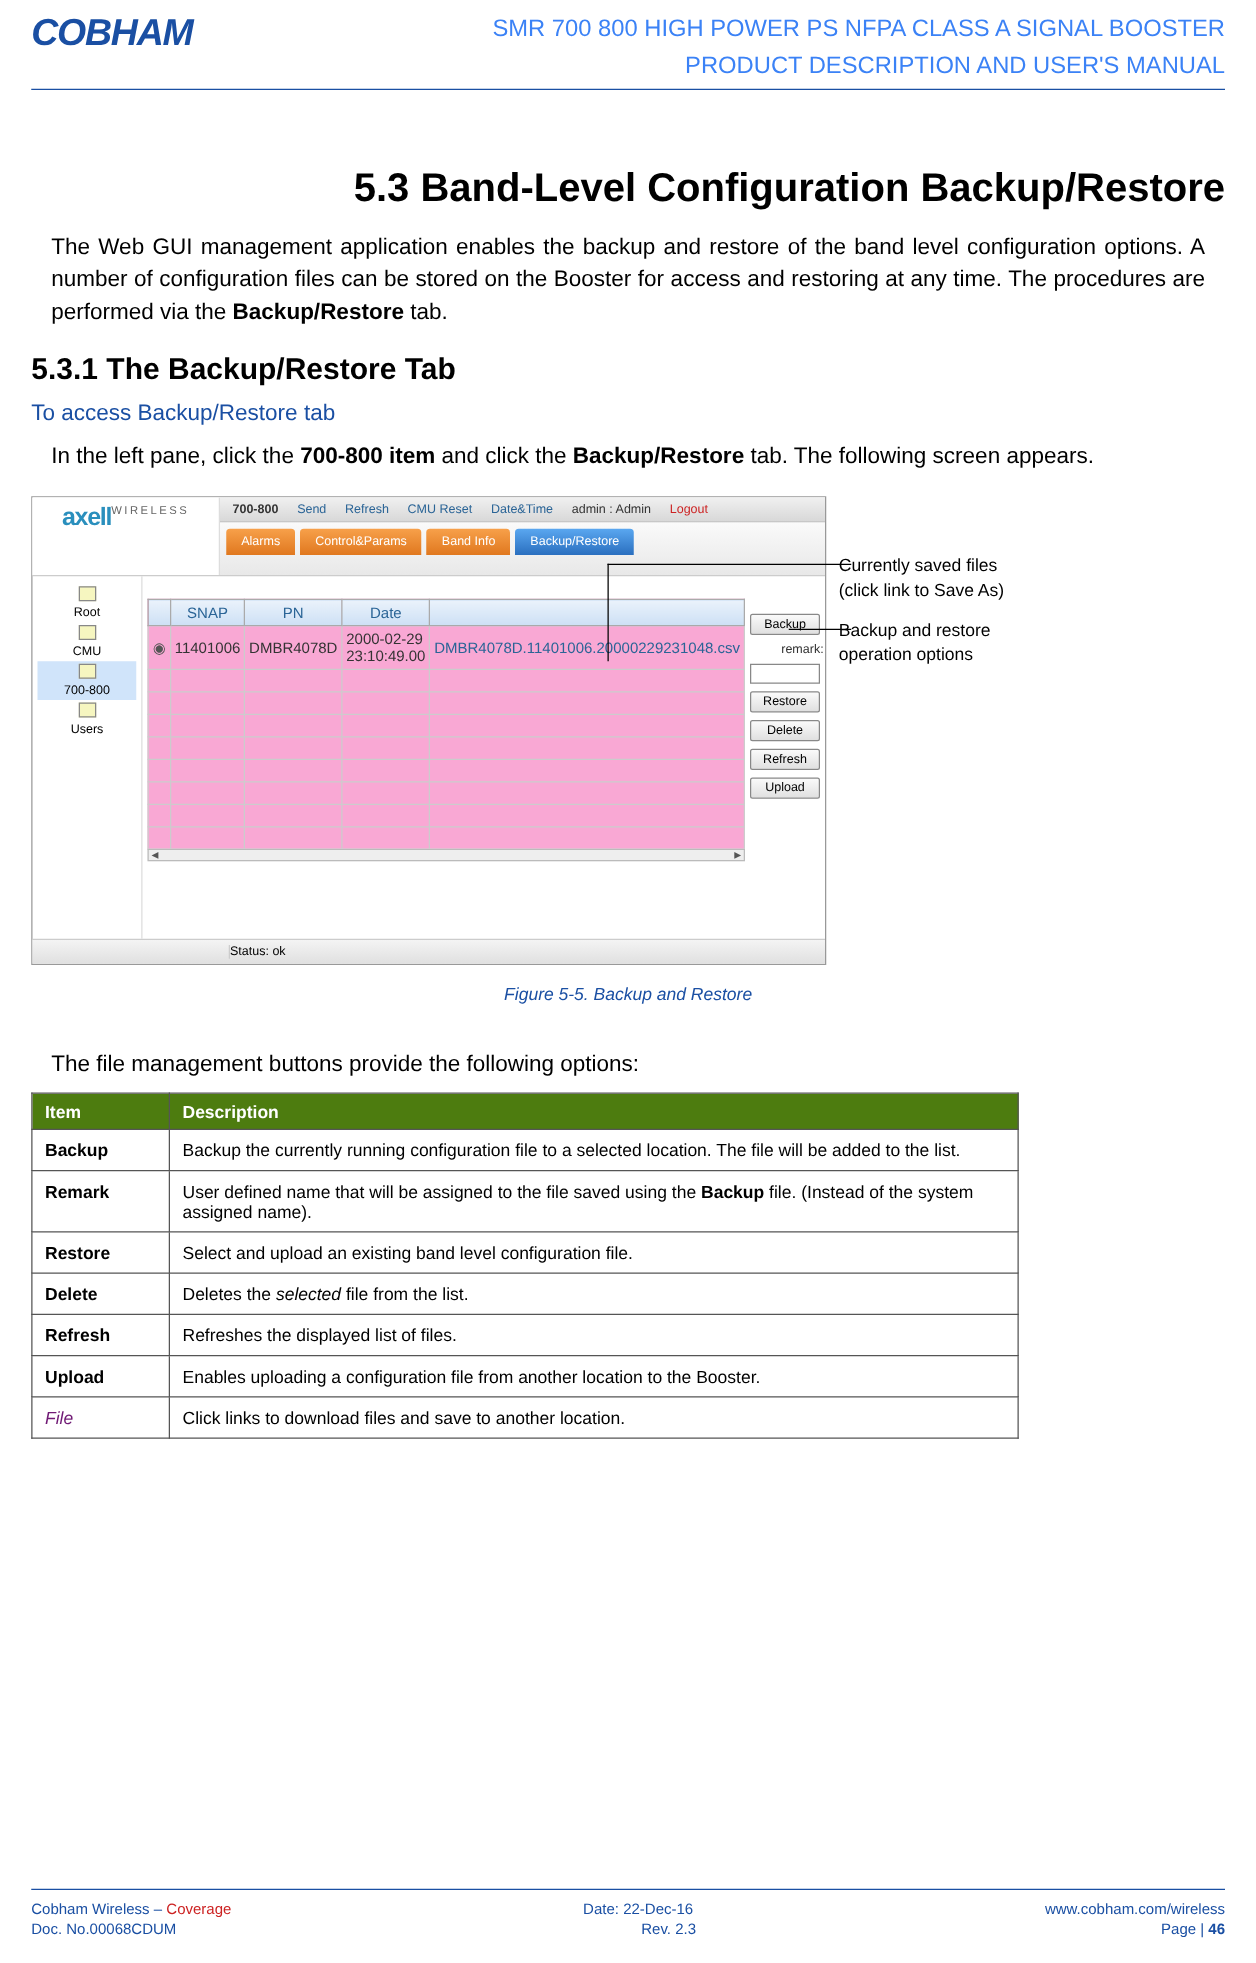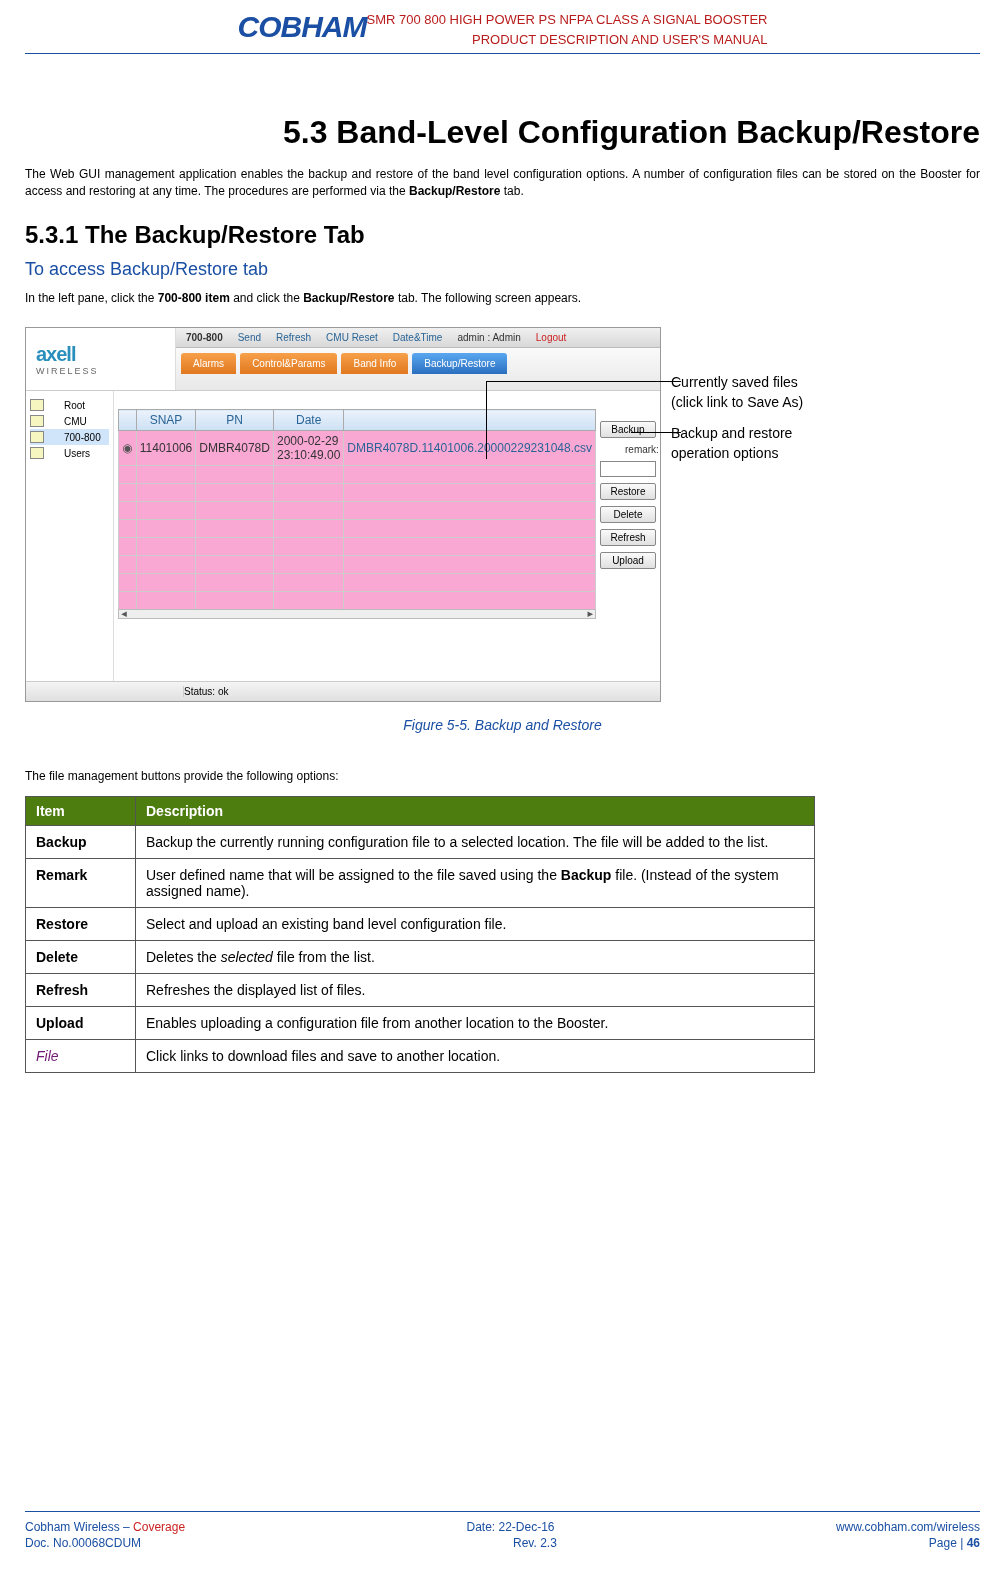--- a/index.html
+++ b/index.html
@@ -6,55 +6,55 @@
   html, body { margin: 0; padding: 0; }
   body {
     width: 1005px;
     min-height: 1570px;
     font-family: Verdana, Tahoma, sans-serif;
     color: #000;
     background: #fff;
     position: relative;
     padding: 10px 25px 60px 25px;
   }
-  .header-row { display: flex; justify-content: center; align-items: flex-start; }
+  .header-row { display: flex; justify-content: space-between; align-items: flex-start; }
   .logo { font-family: Arial, sans-serif; font-style: italic; font-weight: 900; font-size: 30px; color: #1a4fa3; letter-spacing: -1px; }
-  .prod-header { text-align: right; font-size: 13px; color: #b91c1c; font-family: Verdana, sans-serif; line-height: 1.5; }
+  .prod-header { text-align: right; font-size: 19px; color: #3b82f6; font-family: Verdana, sans-serif; line-height: 1.5; }
   .hr { border: none; border-top: 1px solid #1a4fa3; margin: 4px 0 60px 0; }
 
   h1 { font-family: Arial, sans-serif; font-size: 32px; font-weight: bold; margin: 0 0 15px 0; text-align: right; }
   h2 { font-family: Arial, sans-serif; font-size: 24px; font-weight: bold; margin: 20px 0 10px 0; }
   .access-heading { color: #1a4fa3; font-family: Verdana, sans-serif; font-size: 18px; margin: 10px 0; }
-  p { font-size: 12px; line-height: 1.45; margin: 10px 0; }
+  p { font-size: 18px; line-height: 1.45; margin: 10px 16px; }
   .justify { text-align: justify; }
 
   .fig-wrap { display: flex; align-items: flex-start; gap: 10px; margin-top: 20px; }
   .screenshot {
     width: 636px;
     border: 1px solid #999;
     font-family: Verdana, sans-serif;
     font-size: 10px;
     position: relative;
     background: #fff;
   }
   .ss-top { display: flex; background: linear-gradient(#fdfdfd,#e8e8e8); border-bottom:1px solid #ccc; }
-  .ss-logo-box { width:150px; padding:5px 10px; border-right: 1px solid #ddd; background:#fff; display:flex; flex-direction:column; justify-content:center; }
+  .ss-logo-box { width:150px; padding:5px 10px; border-right: 1px solid #ddd; background:#fff; display:flex; flex-direction:row; justify-content:center; }
   .ss-logo-t1 { font-family: Arial, sans-serif; font-weight:bold; color:#2a8fbd; font-size:20px; letter-spacing:-1px; }
   .ss-logo-t2 { font-family: Arial, sans-serif; color:#666; font-size:9px; letter-spacing:2px; }
   .ss-breadcrumb-col { flex:1; display:flex; flex-direction:column; }
   .ss-bc-row { background: linear-gradient(#f0f0f0,#d8d8d8); border-bottom:1px solid #bbb; padding:4px 10px; font-size:10px; color:#333; display:flex; gap:15px; }
   .ss-bc-row .bc-title { font-weight:bold; }
   .ss-bc-link { color:#2a6496; }
   .ss-logout { color:#c22; }
   .ss-tab-row { display:flex; padding:5px 5px 16px 5px; background:linear-gradient(#fafafa,#e8e8e8); }
   .ss-tab { padding:5px 12px; color:#fff; font-size:10px; border-radius:3px 3px 0 0; margin-right:4px; background:linear-gradient(#f7a04a,#e0781f); }
   .ss-tab.active { background:linear-gradient(#5aa7f0,#2a6fbf); }
   .ss-body { display:flex; min-height: 290px; }
   .ss-tree { width:150px; border-right:1px solid #ddd; padding:6px 4px; font-size:10px; }
-  .ss-tree .row { display:flex; align-items:center; gap:20px; padding:2px 0; }
+  .ss-tree .row { display:flex; align-items:center; gap:4px; padding:2px 0;flex-direction:column; }
   .ss-tree .row.sel { background:#d0e4fa; }
   .ss-tree .ico { width:14px; height:12px; display:inline-block; border:1px solid #888; background:#f6f6c0; }
   .ss-main { flex:1; padding-top: 18px; display:flex; }
   .ss-grid-area { flex:1; padding-left:4px; }
   .ss-grid { border:1px solid #999; width:100%; border-collapse:collapse; font-size:12px; background:#f9a8d4; }
   .ss-grid th { background:linear-gradient(#eaf2fb,#cde0f5); color:#2a6496; border:1px solid #aaa; padding:3px; font-weight:normal; }
   .ss-grid td { border:1px solid #ccc; padding:3px; color:#333; height:18px; }
   .ss-grid td.link { color:#2a6496; }
   .ss-grid td.radio::before { content:"◉"; color:#555; }
   .ss-scroll { height:10px; background:#eee; border:1px solid #bbb; margin-top:-1px; position:relative; }

